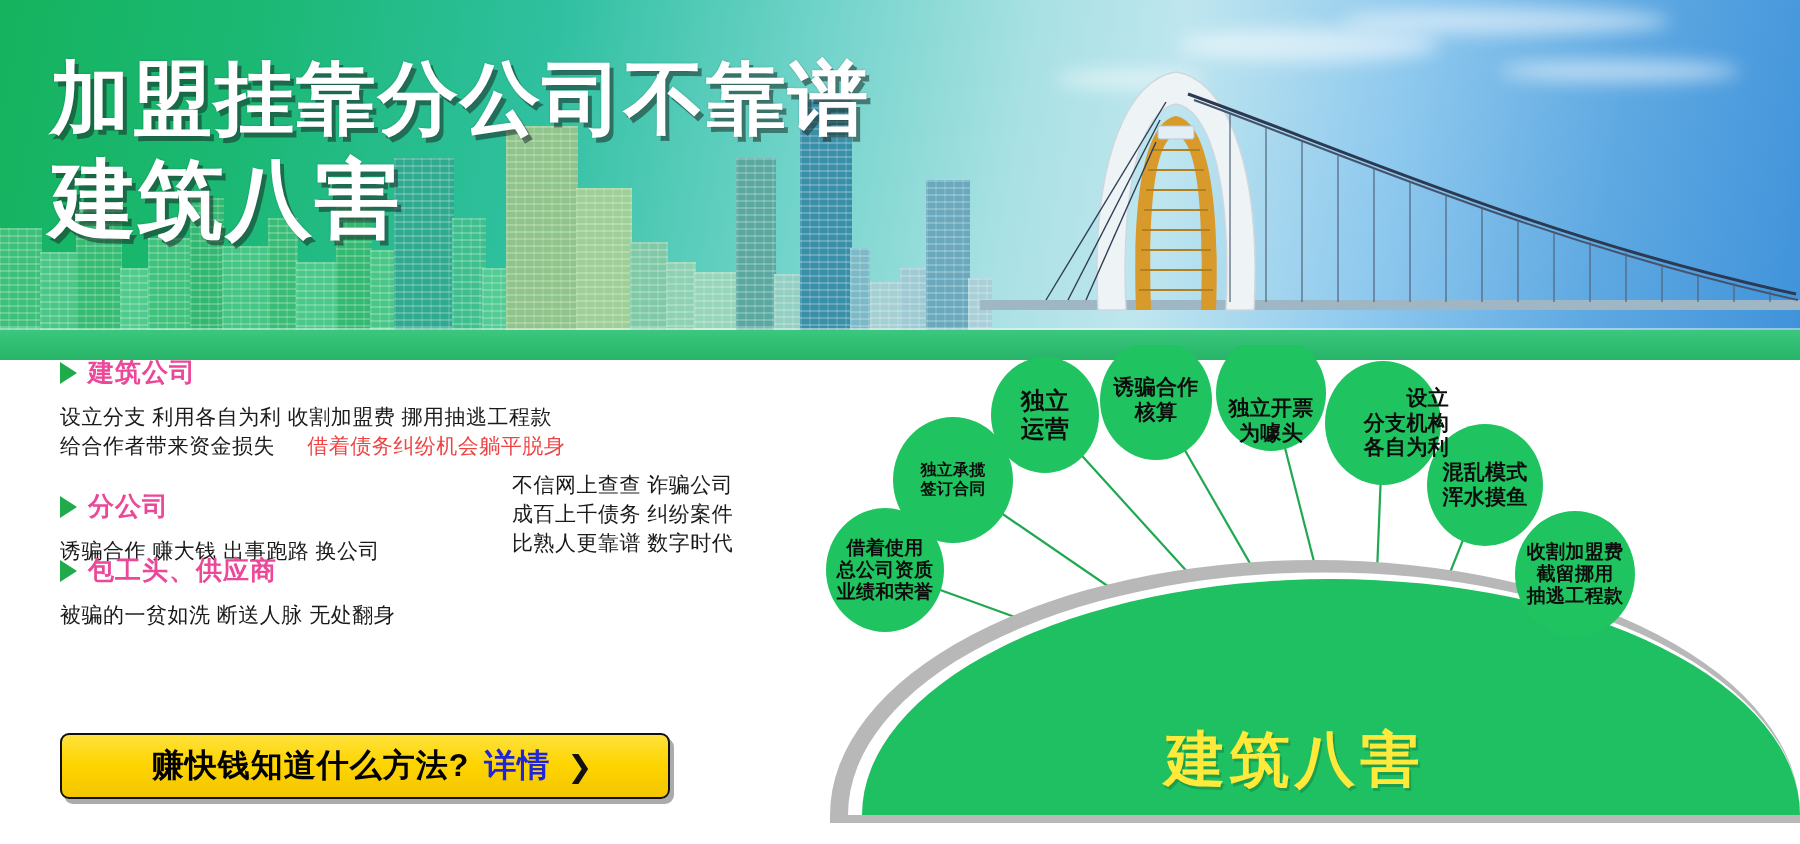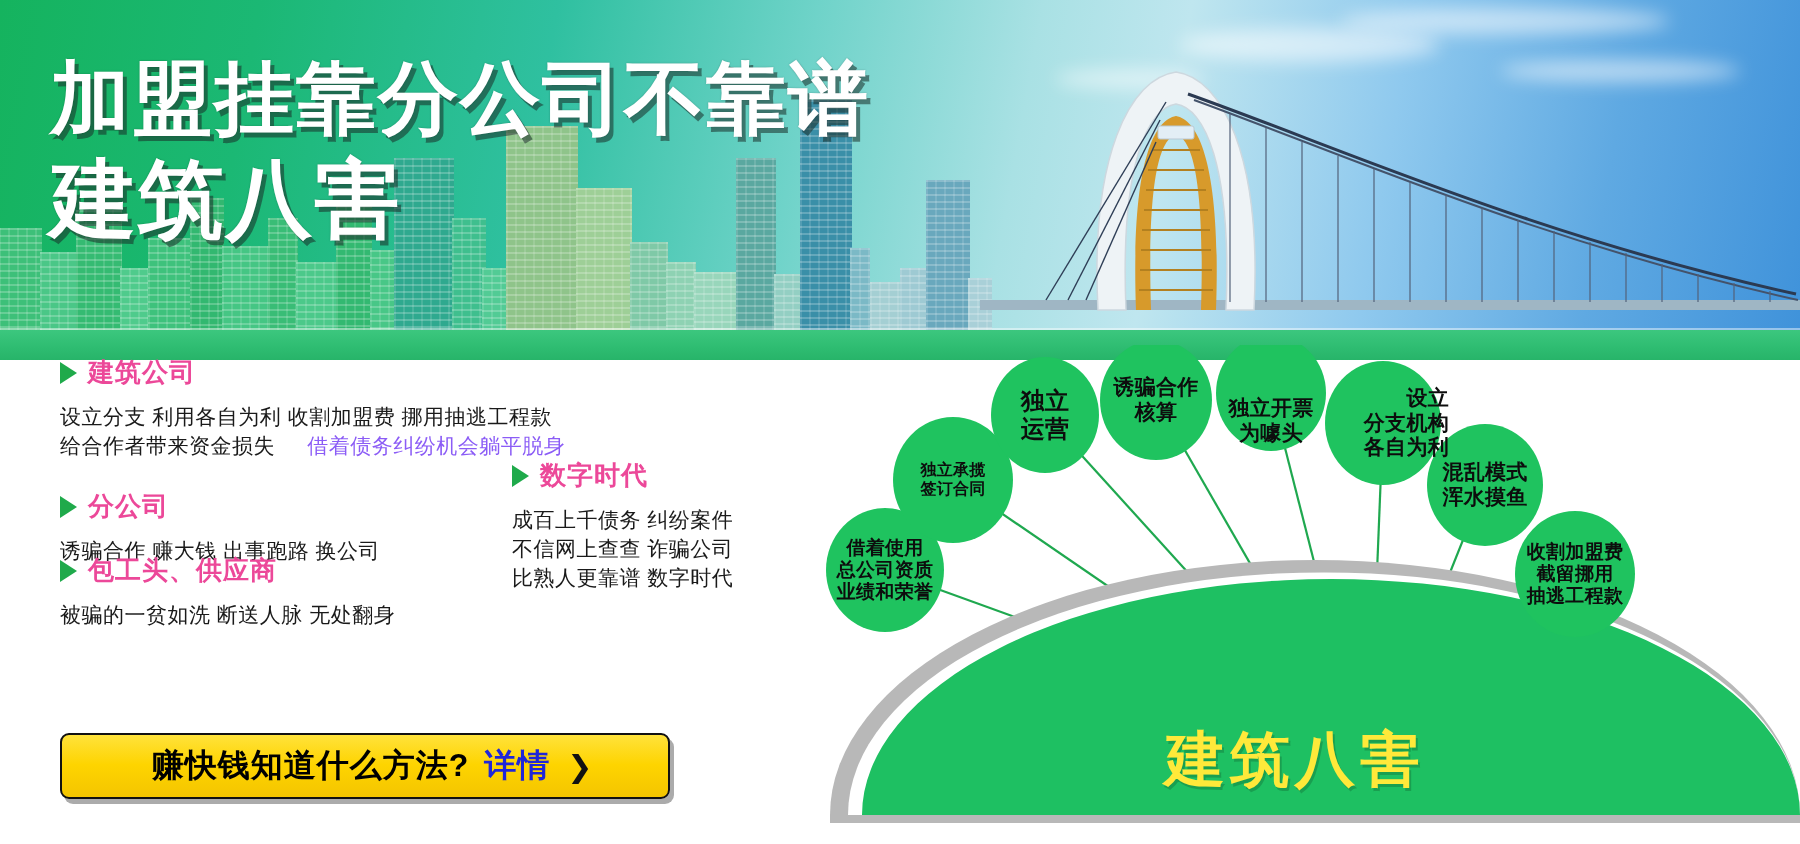--- a/index.html
+++ b/index.html
@@ -48,21 +48,21 @@
   
   #left-col { position:absolute; left:0; top:360px; width:790px; height:484px; }
   .sec { position:absolute; }
   .sec-head { display:flex; align-items:center; gap:11px; }
   .tri {
     width:0;height:0;border-left:17px solid #1faa4b;
     border-top:11px solid transparent;border-bottom:11px solid transparent;
   }
   .sec-title { color:#ec4899; font-size:26px; font-weight:700; letter-spacing:1px; }
   .sec-body { color:#1a1a1a; font-size:21px; line-height:1.38; margin-top:13px; letter-spacing:.5px; }
-  .hl { color:#8b5cf6; }
+  .hl { color:#ef4444; }
 
   #sec-company  { left:60px; top:-5px;  width:560px; }
   #sec-branch   { left:60px; top:100px; width:430px;margin-top:29px; }
   #sec-contract { left:60px; top:193px; width:480px; }
   #sec-digital  { left:512px; top:98px; width:260px; }
 
   
   #cta {
     position:absolute; left:60px; top:373px; width:610px; height:66px;
     background:linear-gradient(180deg,#ffe23b 0%,#fed400 48%,#f4c500 100%);
@@ -274,27 +274,23 @@
     <div class="sec-head">
       <span class="tri"></span>
       <span class="sec-title">包工头、供应商</span>
     </div>
     <div class="sec-body">
       <div>被骗的一贫如洗  断送人脉  无处翻身</div>
     </div>
   </div>
 
   <div class="sec" id="sec-digital">
-    <div class="sec-head">
-      <span class="tri"></span>
-      <span class="sec-title">数字时代</span>
-    </div>
     <div class="sec-body">
+      <div>不信网上查查 诈骗公司</div>
       <div>成百上千债务 纠纷案件</div>
-      <div>不信网上查查 诈骗公司</div>
       <div>比熟人更靠谱 数字时代</div>
     </div>
   </div>
 
   <div id="cta">
     <span id="cta-main">赚快钱知道什么方法?</span>
     <span id="cta-link">详情</span>
     <span id="cta-arrow">❯</span>
   </div>
 </div>

